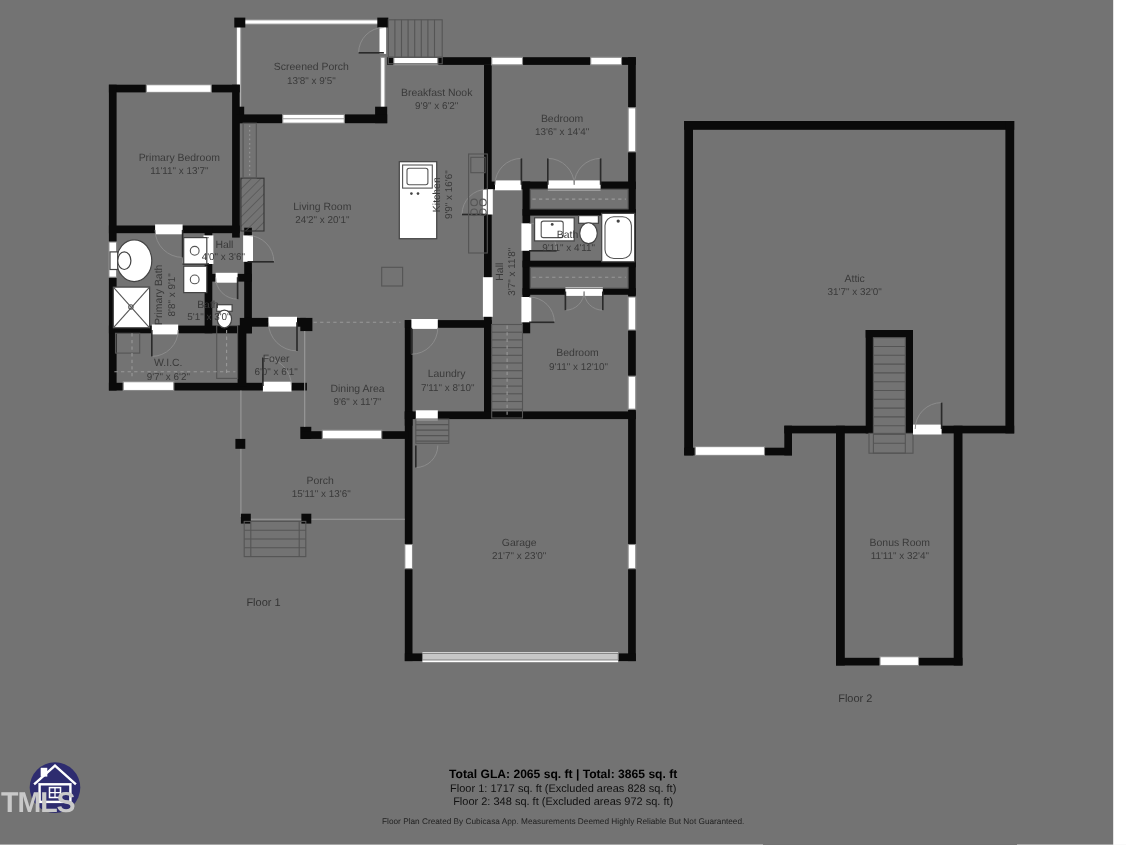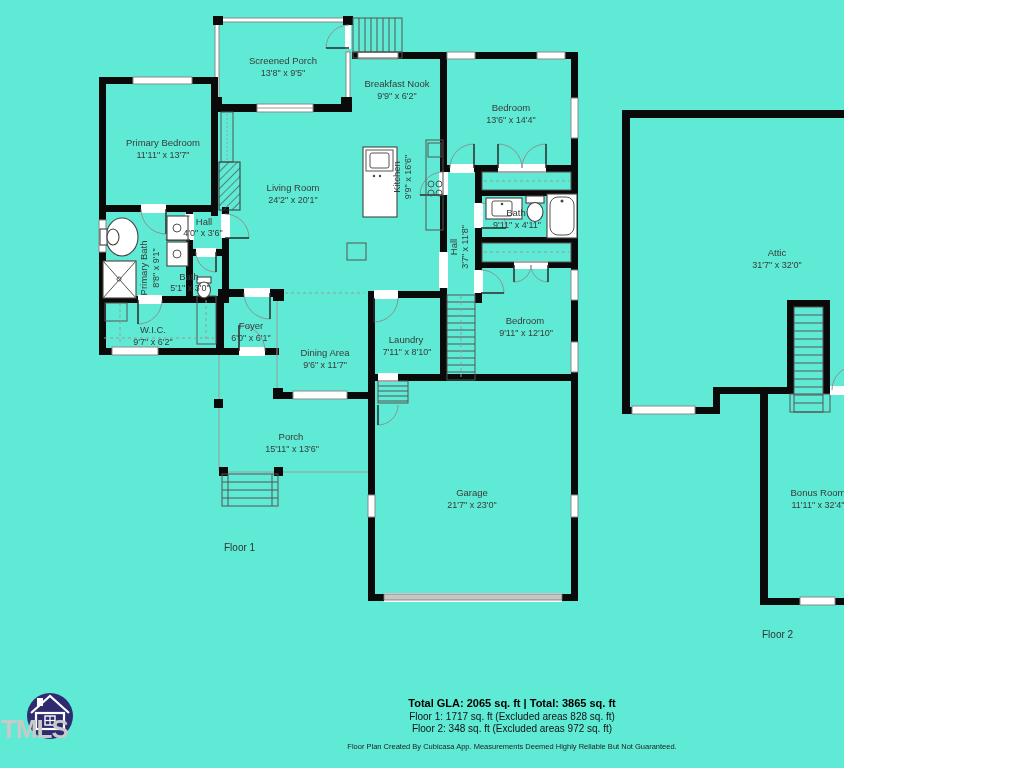--- a/index.html
+++ b/index.html
@@ -1,16 +1,16 @@
 <!DOCTYPE html>
 <html><head>
 <meta charset="utf-8">
 <style>
   html,body{margin:0;padding:0;background:#fff;}
-  .page{width:844px;height:768px;position:relative;background:#5eead4;overflow:hidden;}
+  .page{width:1012px;height:768px;position:relative;background:#737373;overflow:hidden;}
   svg{display:block;}
   .wall{fill:#0a0a0a;}
   .gap{fill:#ffffff;}
   .win{fill:#ffffff;stroke:#8a8a8a;stroke-width:1;}
   .thin{fill:none;stroke:#555;stroke-width:1;}
   .thin2{fill:none;stroke:#9a9a9a;stroke-width:1;}
   .fix{fill:#ffffff;stroke:#444;stroke-width:1.1;}
   .door{fill:none;stroke:#8c8c8c;stroke-width:0.9;}
   .leaf{stroke:#2a2a2a;stroke-width:1.5;}
   .dash{fill:none;stroke:#999;stroke-width:1;stroke-dasharray:3 3;}

